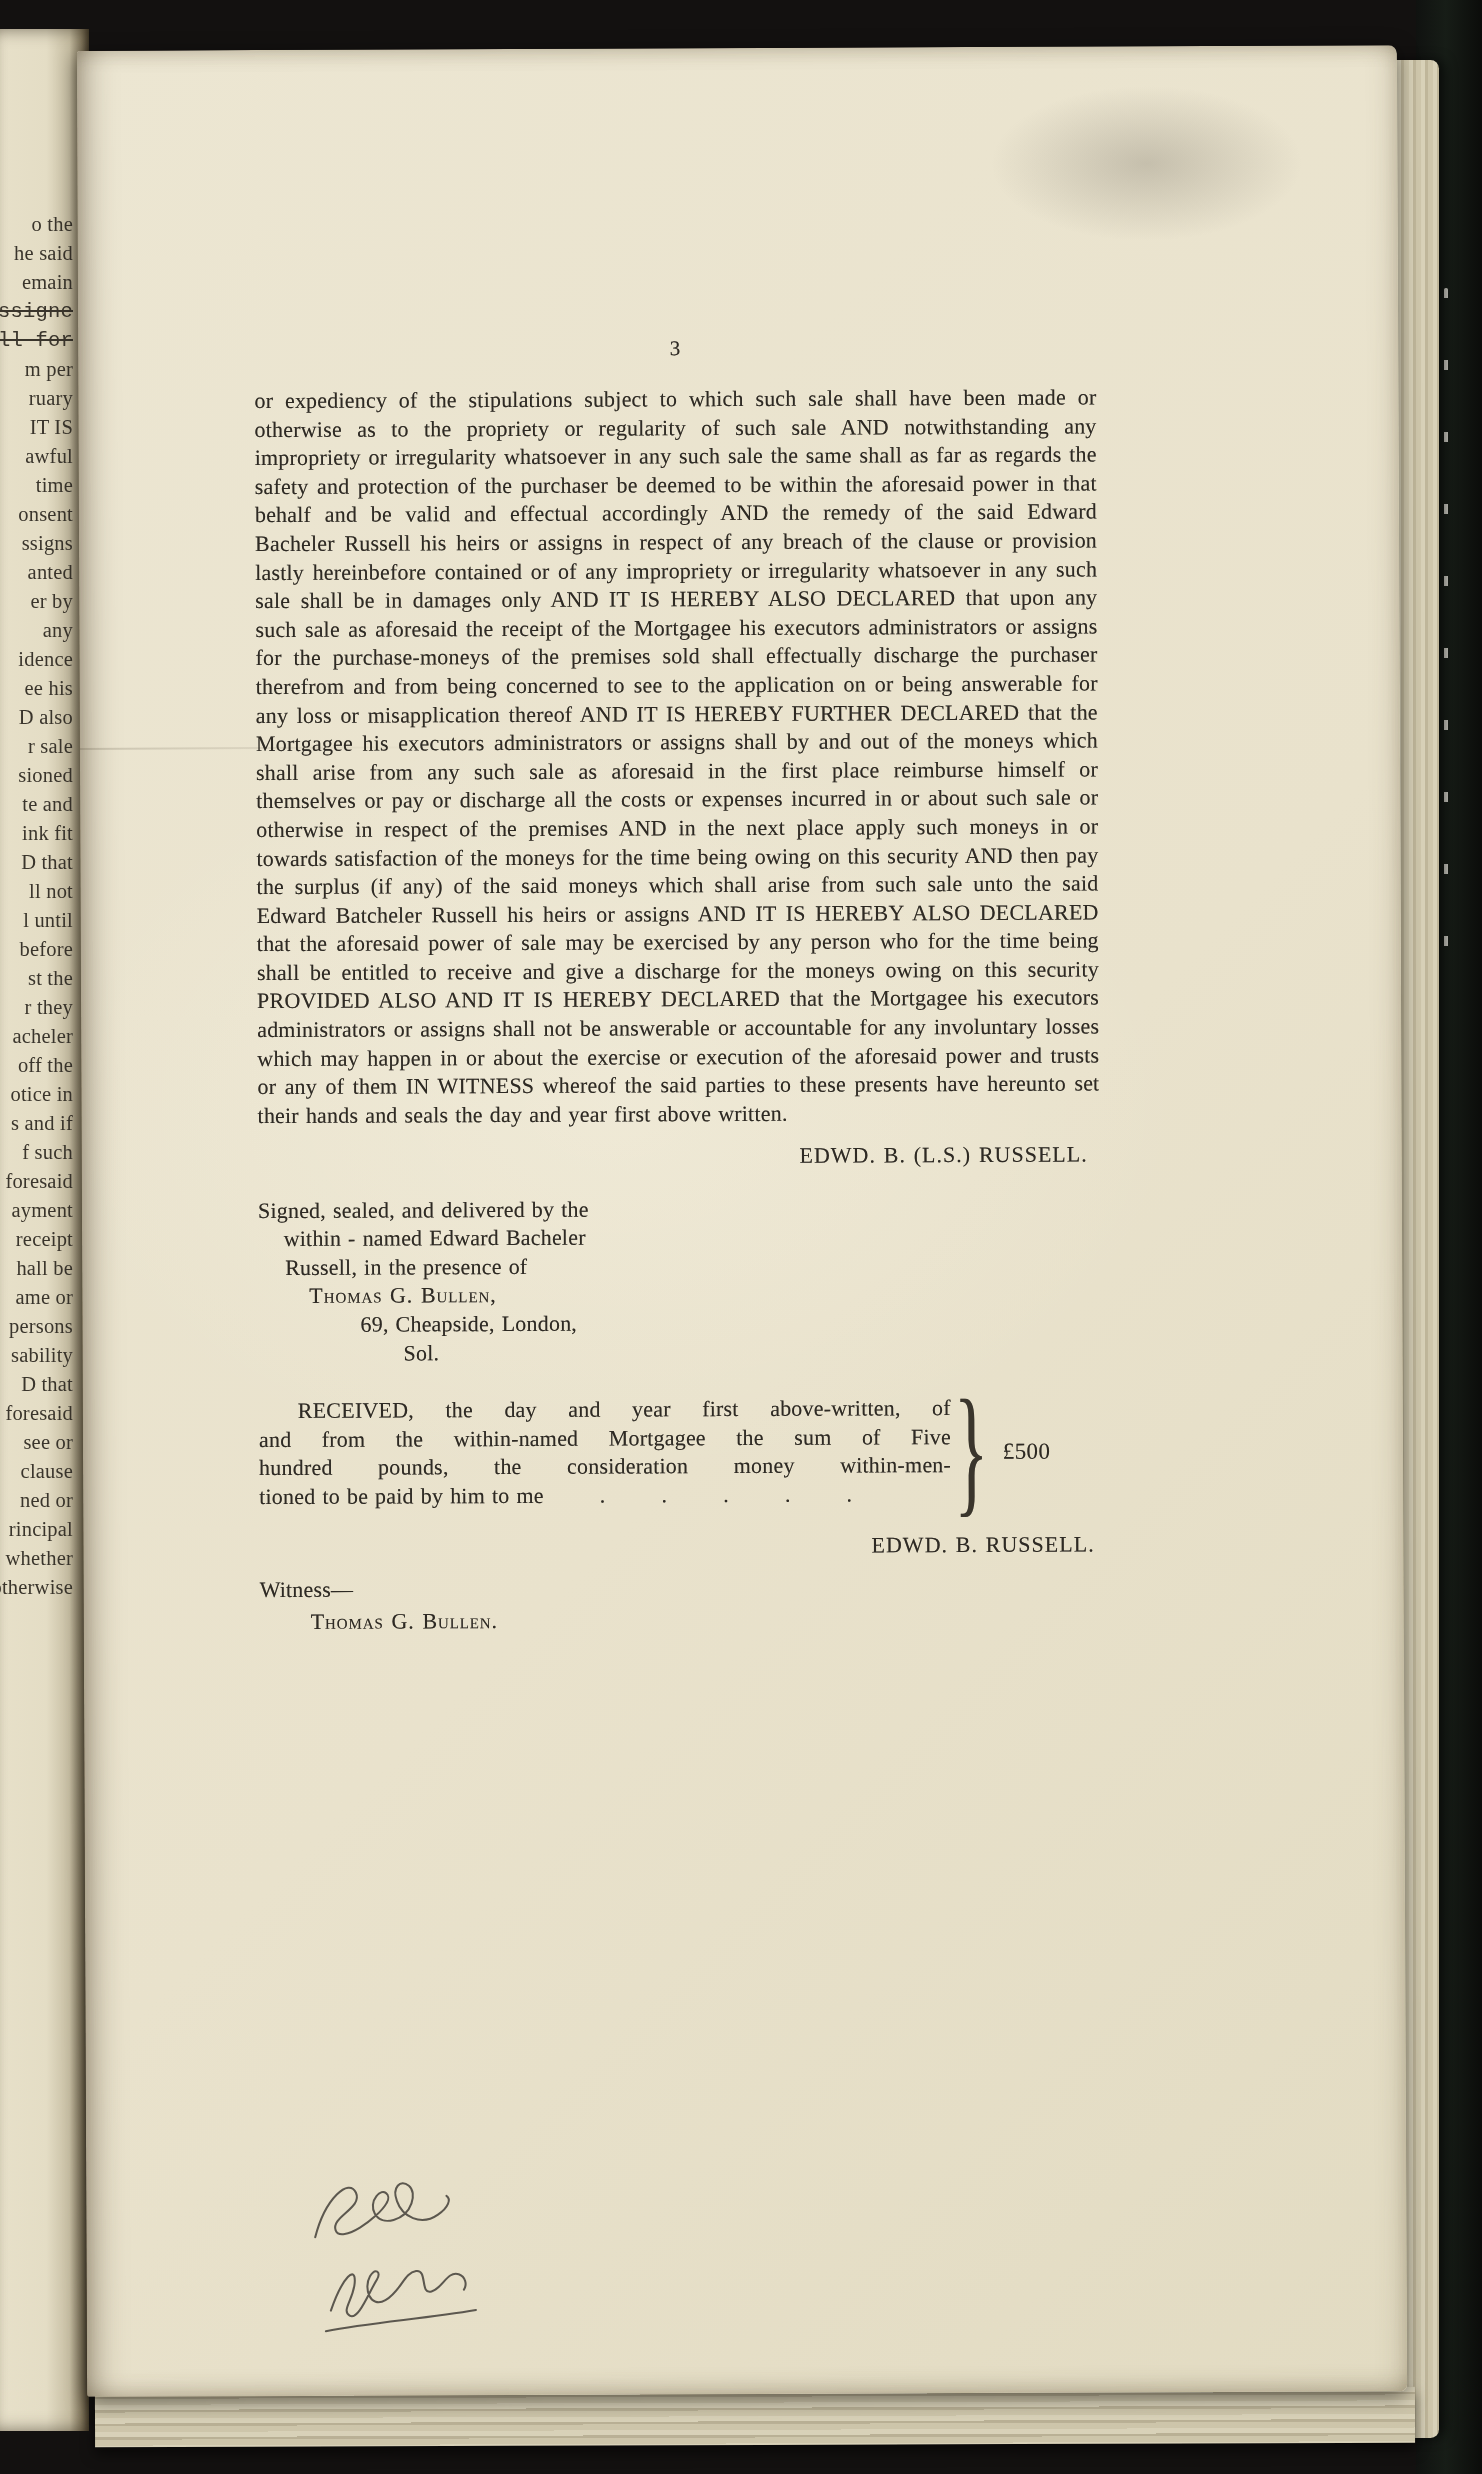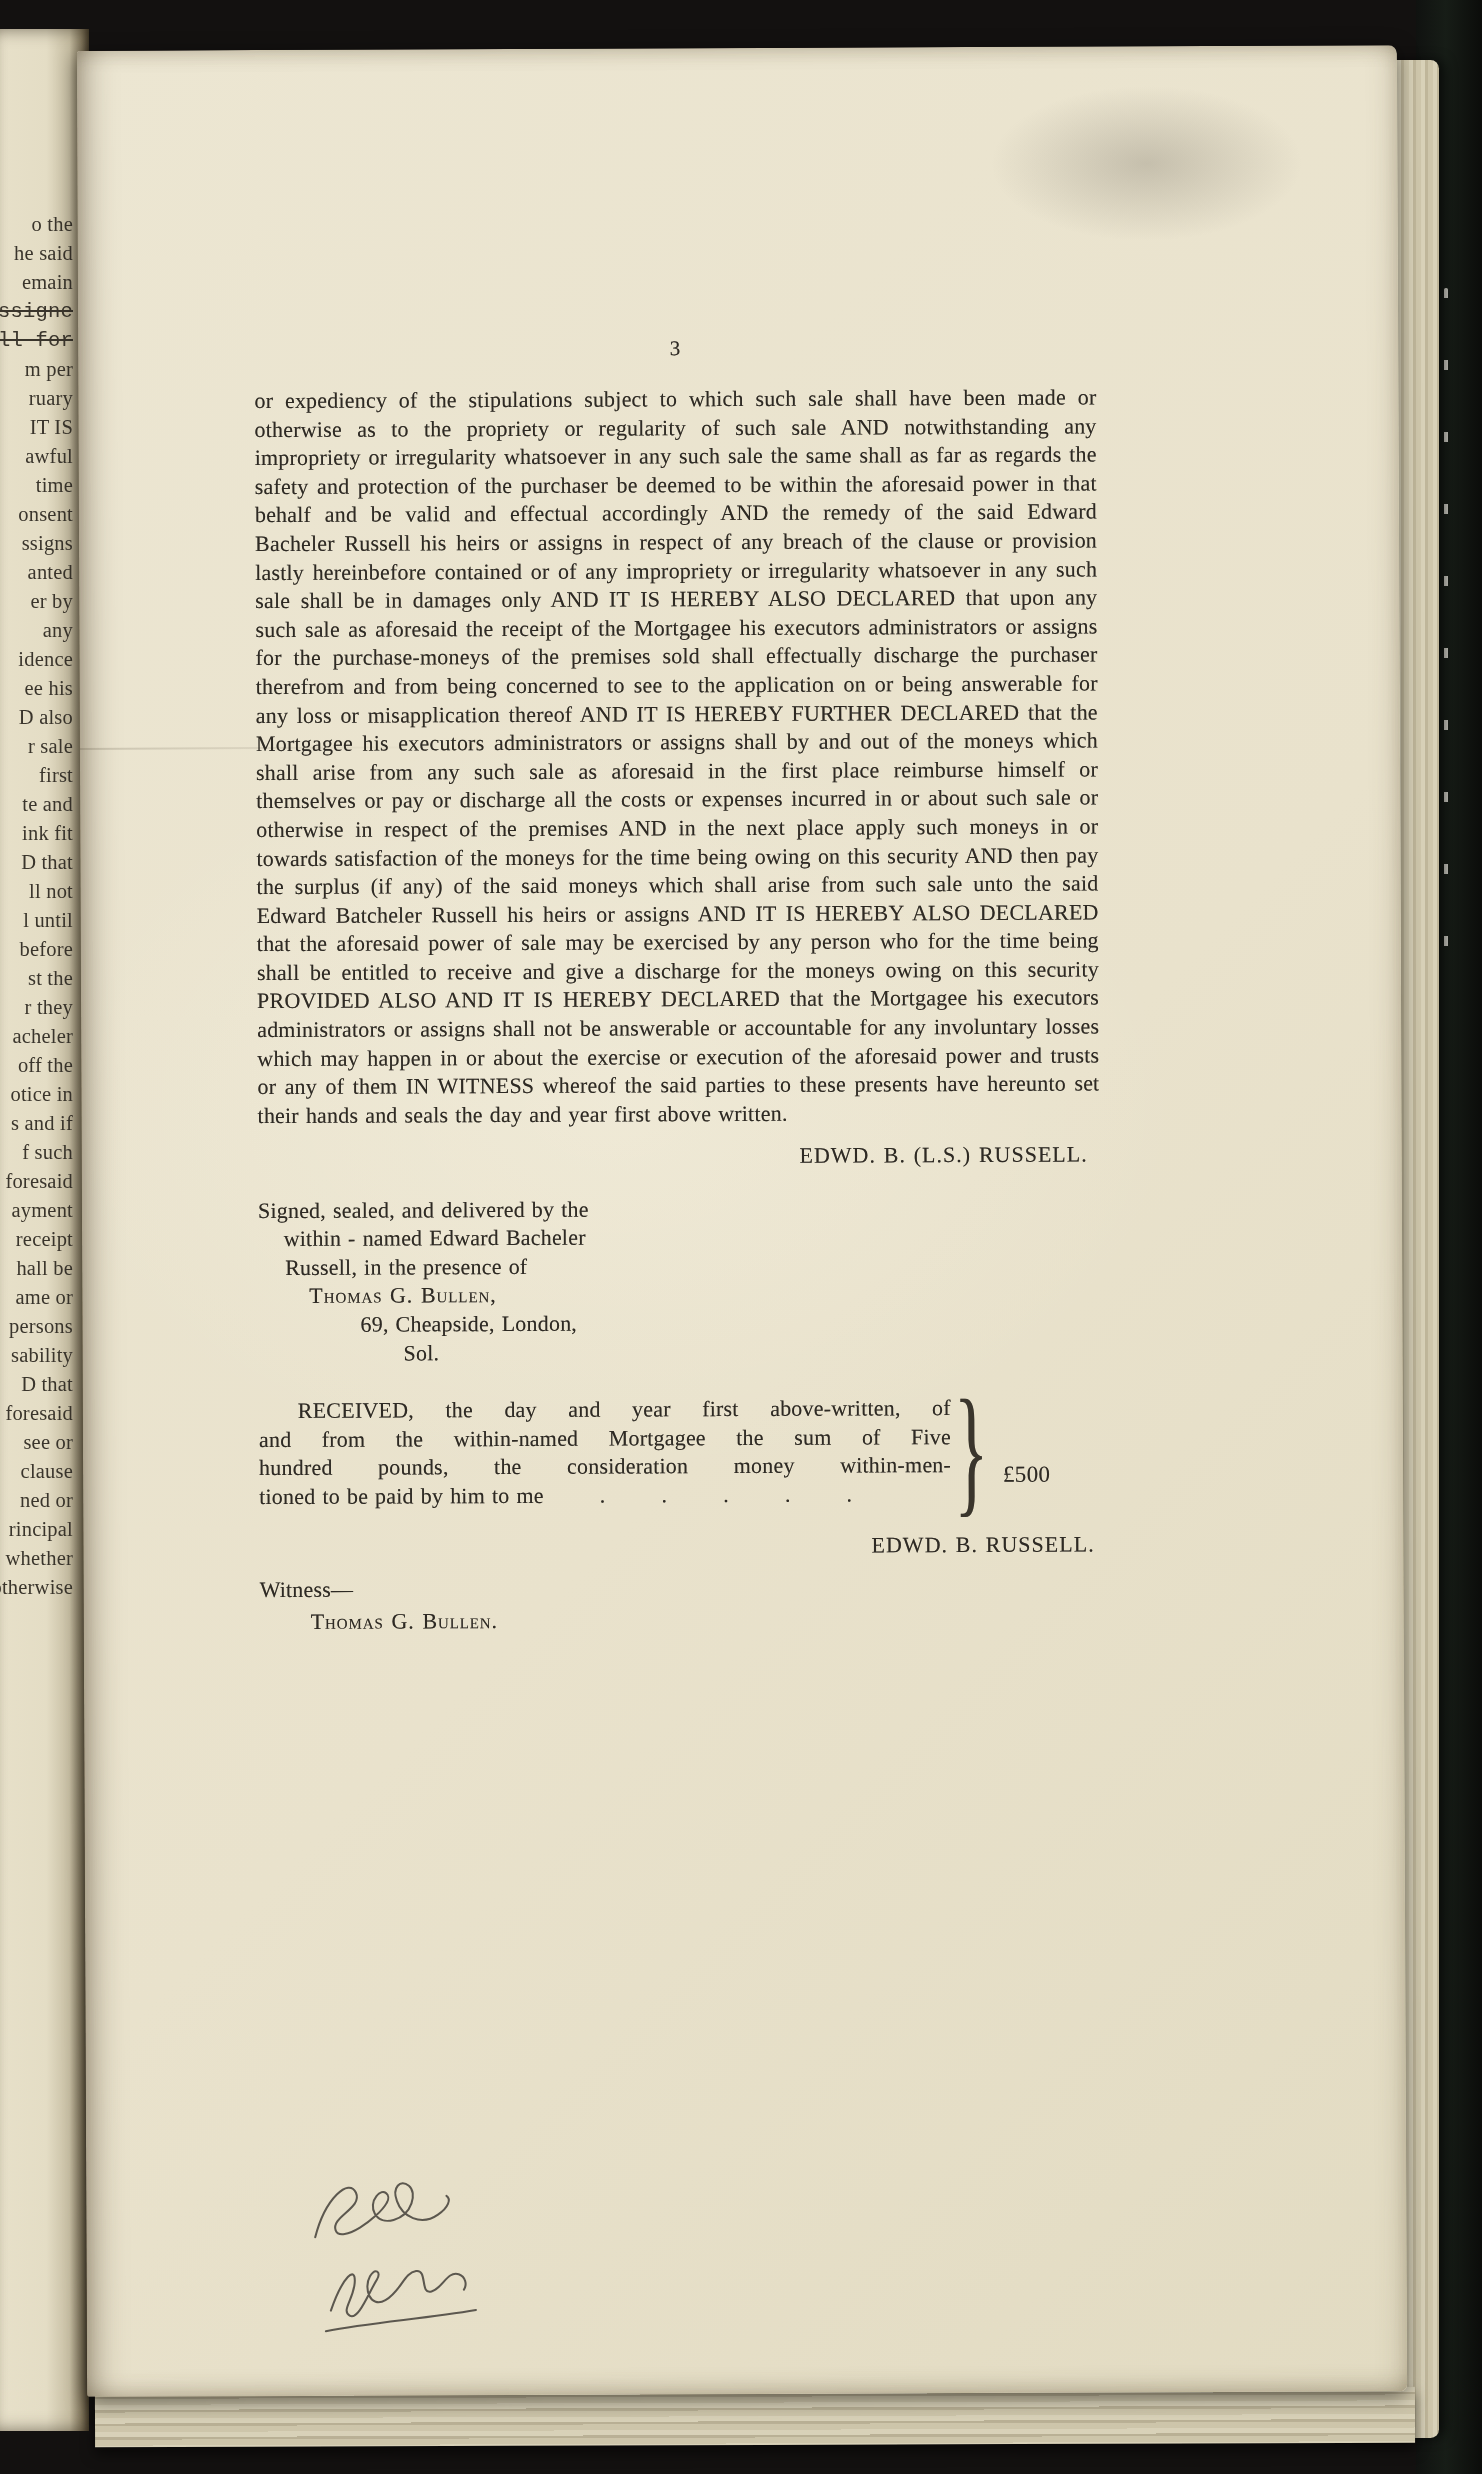--- a/index.html
+++ b/index.html
@@ -96,21 +96,21 @@
   .receipt{margin-top:29px;display:flex;align-items:flex-start;}
   .receipt-lines{width:692px;}
   .rl{text-align:justify;text-align-last:justify;}
   .r0{text-indent:39px;}
   .r3{text-align-last:left;white-space:pre;}
   .brace{
     font-size:143px;font-weight:300;line-height:114px;
     transform:scaleX(.5);transform-origin:left center;
     margin-left:3.4px;margin-top:-1.7px;color:#3a352c;
   }
-  .amount{margin-left:-20.5px;margin-top:67px;font-size:23px;letter-spacing:0.4px;}
+  .amount{margin-left:-20.5px;margin-top:44px;font-size:23px;letter-spacing:0.4px;}
   .sig2{margin-top:22px;text-align:right;padding-right:6.8px;letter-spacing:1px;}
   .witness-label{margin-top:13.6px;}
   .witness-name{margin-top:3.4px;margin-left:51px;}
   .signature-svg{position:absolute;left:210px;top:2114px;}
 </style>
 </head>
 <body>
 
 <div class="photo">
 
@@ -134,21 +134,21 @@
         <span>time</span>
         <span>onsent</span>
         <span>ssigns</span>
         <span>anted</span>
         <span>er by</span>
         <span>any</span>
         <span>idence</span>
         <span>ee his</span>
         <span>D also</span>
         <span>r sale</span>
-        <span>first</span>
+        <span>sioned</span>
         <span>te and</span>
         <span>ink fit</span>
         <span>D that</span>
         <span>ll not</span>
         <span>l until</span>
         <span>before</span>
         <span>st the</span>
         <span>r they</span>
         <span>acheler</span>
         <span>off the</span>

